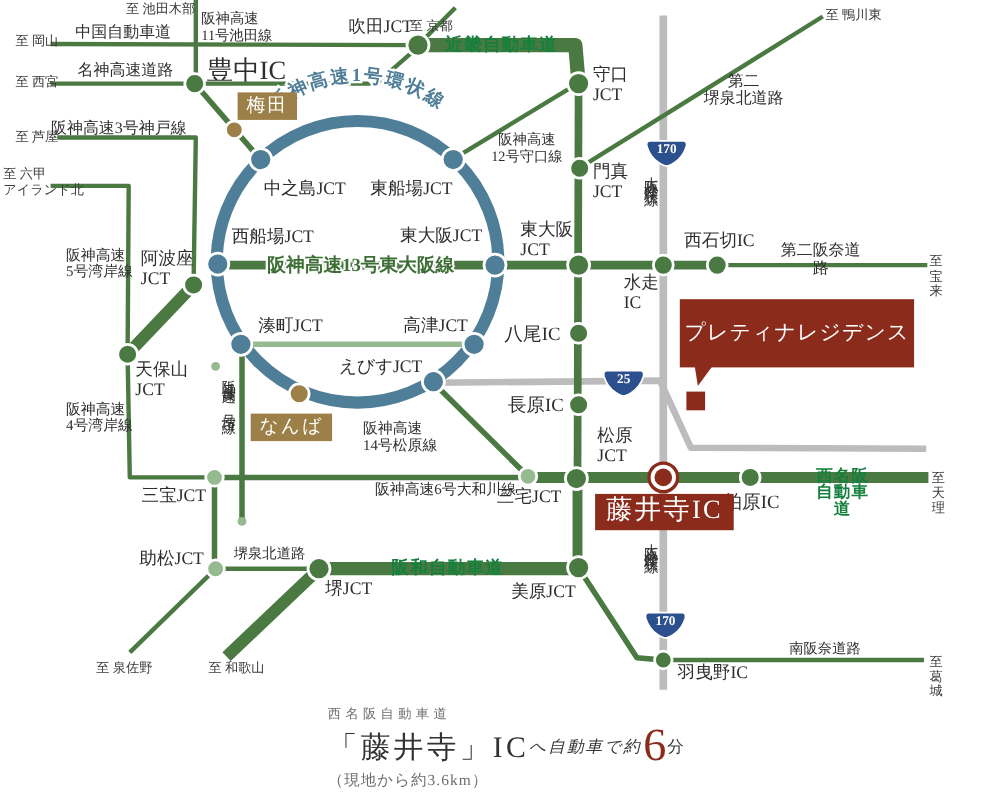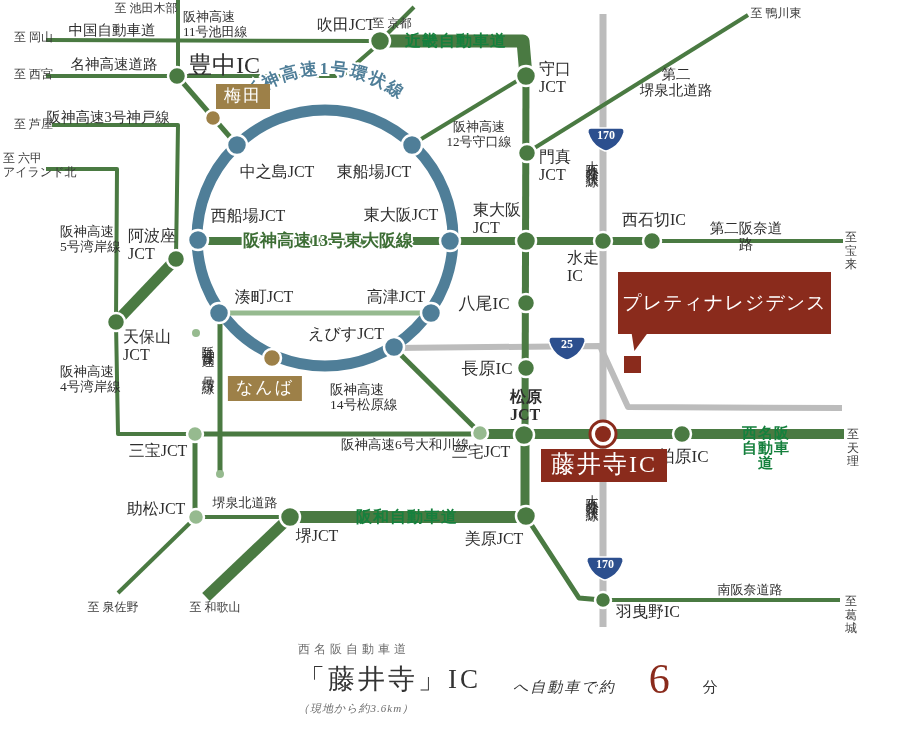--- a/index.html
+++ b/index.html
@@ -34,26 +34,26 @@
            z-index:4;display:flex;flex-direction:column;align-items:center;justify-content:center;
            color:#fff;line-height:1.15;}
   #callout .l1{font-size:19px;letter-spacing:1px;}
   #callout .l2{font-size:25px;letter-spacing:6px;}
   #callout .ptr{position:absolute;left:11px;bottom:-17px;width:0;height:0;
                 border-left:8px solid transparent;border-right:8px solid transparent;
                 border-top:18px solid #8a2b1c;transform:skewX(-16deg);}
   
   #caption{position:absolute;left:298px;top:641px;z-index:3;color:#3a3a3a;}
   #caption .cap-road{font-size:12px;color:#6d6d6d;letter-spacing:4px;margin-bottom:3px;}
-  #caption .cap-main{display:flex;align-items:flex-end;gap:32px;}
+  #caption .cap-main{display:flex;align-items:center;}
   #caption .cap-prefix{font-size:27px;letter-spacing:3px;color:#333;}
   #caption .cap-mid{font-size:15px;letter-spacing:2px;color:#333;font-style:italic;}
   #caption .cap-num{font-size:42px;line-height:.8;color:#8a2b1c;padding:0 1px;}
   #caption .cap-unit{font-size:15px;letter-spacing:1px;color:#333;}
-  #caption .cap-note{font-size:11px;color:#6d6d6d;letter-spacing:1px;margin-top:4px;font-style:italic;}
+  #caption .cap-note{font-size:14px;color:#6d6d6d;letter-spacing:1px;margin-top:4px;}
 </style>
 </head>
 <body>
 
 <div id="stage">
 
   <svg id="map-svg" width="898" height="736" viewBox="0 0 898 736">
     <defs>
       <path id="arcPath" d="M 203 196 A 122 122 0 0 1 447 196"></path>
     </defs>
@@ -195,21 +195,21 @@
       <div class="map-label s12" style="left: 845px; top: 231px;">至 宝来</div>
       <div class="map-label s18" style="left: 567px; top: 249px;">水走
 IC</div>
       <div class="map-label c s17" style="left: 484px; top: 294px;">八尾IC</div>
       <div class="map-label c s17" style="left: 487px; top: 359px;">長原IC</div>
       <div class="map-label s135" style="left: 330px; top: 382px;">阪神高速
 14号松原線</div>
       <div class="map-label s13 vert" style="left: 200px; top: 335px;">阪神高速15号堺線</div>
       <div class="map-label c s135" style="left: 405px; top: 437px;">阪神高速6号大和川線</div>
       <div class="map-label c s18" style="left: 481px; top: 443px;">三宅JCT</div>
-      <div class="map-label s18" style="left: 510px; top: 388px; font-weight: bold;">松原
+      <div class="map-label s18" style="left: 543px; top: 388px;">松原
 JCT</div>
       <div class="map-label c s18" style="left: 158px; top: 442px;">三宝JCT</div>
       <div class="map-label c s18" style="left: 156px; top: 500px;">助松JCT</div>
       <div class="map-label c s13" style="left: 245px; top: 497px; font-family: Liberation Mono, monospace;">堺泉北道路</div>
       <div class="map-label c s18" style="left: 317px; top: 527px;">堺JCT</div>
       <div class="map-label c band" style="left: 407px; top: 509px;">阪和自動車道</div>
       <div class="map-label c s18" style="left: 494px; top: 530px;">美原JCT</div>
       <div class="map-label c s12" style="left: 113px; top: 601px;">至 泉佐野</div>
       <div class="map-label c s12" style="left: 215px; top: 601px;">至 和歌山</div>
       <div class="map-label c band band15" style="left: 766px; top: 426px;">西名阪自動車道</div>

